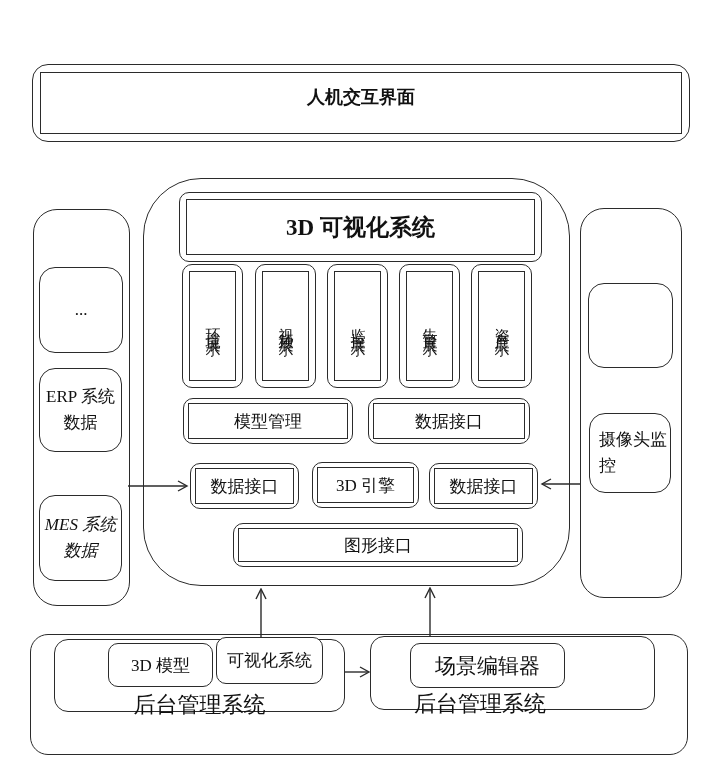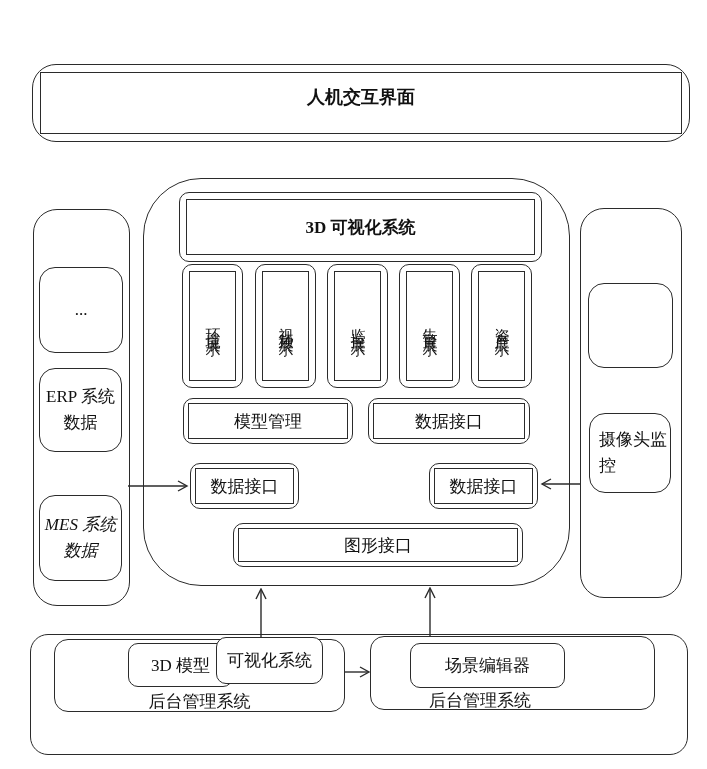--- a/index.html
+++ b/index.html
@@ -17,29 +17,29 @@
   .inner{position:absolute;box-sizing:border-box;border:1.3px solid #2b2b2b;background:#fff;
          display:flex;align-items:center;justify-content:center;}
   .flexc{display:flex;align-items:center;justify-content:center;}
   .lbl{white-space:pre-wrap;}
   .bold{font-weight:bold;}
   .vtext{writing-mode:vertical-rl;text-orientation:upright;letter-spacing:5px;font-size:15px;line-height:1;}
   .arrow{position:absolute;}
   svg line,svg polyline{stroke:#2b2b2b;stroke-width:1.4;fill:none;}
 
   
-  .top-outer{left:32px;top:64px;width:658px;height:78px;border-radius:24px;}
+  .top-outer{left:32px;top:64px;width:658px;height:78px;border-radius:16px;}
   .top-inner{inset:7px;border-width:1.2px;padding-bottom:12px;font-size:18px;}
 
   
   .center{left:143px;top:178px;width:427px;height:408px;}
 
   
   .viz-outer{left:179px;top:192px;width:363px;height:70px;}
-  .viz-inner{inset:6px;font-size:17px;}
+  .viz-inner{inset:6px;font-size:23px;}
 
   
   .vbox{top:264px;width:61px;height:124px;}
   .vbox .inner{inset:6px;}
   .vb1{left:182px}.vb2{left:255px}.vb3{left:327px}.vb4{left:399px}.vb5{left:471px}
 
   
   .mg{height:46px;top:398px;}
   .mg .inner{inset:4px;font-size:17px;}
   .mg1{left:183px;width:170px;}
@@ -65,24 +65,24 @@
   
   .right-tall{left:580px;top:208px;width:102px;height:390px;}
   .empty-box{left:588px;top:283px;width:85px;height:85px;}
   .cam-box{left:589px;top:413px;width:82px;height:80px;font-size:17px;line-height:1.55;
            justify-content:flex-start;padding-left:9px;align-items:center;}
 
   
   .bottom-outer{left:30px;top:634px;width:658px;height:121px;}
   .bsys-l{left:54px;top:639px;width:291px;height:73px;}
   .bsys-r{left:370px;top:636px;width:285px;height:74px;}
-  .m3d{left:108px;top:643px;width:105px;height:44px;font-size:17px;margin-left:20px;}
+  .m3d{left:108px;top:643px;width:105px;height:44px;font-size:17px;}
   .meng{left:216px;top:637px;width:107px;height:47px;font-size:17px;}
-  .mscene{left:410px;top:643px;width:155px;height:45px;font-size:17px;}
-  .bsys-lbl{position:absolute;font-size:17px;text-align:center;}
+  .mscene{left:410px;top:643px;width:155px;height:45px;font-size:21px;}
+  .bsys-lbl{position:absolute;font-size:22px;text-align:center;}
   .bsys-lbl-l{left:54px;top:690px;width:291px;}
   .bsys-lbl-r{left:370px;top:689px;width:220px;}
 </style>
 </head>
 <body>
 
 <div class="canvas">
 
   <div class="box top-outer">
     <div class="inner top-inner bold">人机交互界面</div>
@@ -123,20 +123,23 @@
   <div class="box mg mg1 r10">
     <div class="inner">模型管理</div>
   </div>
   <div class="box mg mg2 r10">
     <div class="inner">数据接口</div>
   </div>
 
   <div class="box if if1 r10">
     <div class="inner">数据接口</div>
   </div>
+  <div class="box if if2 r10">
+    <div class="inner">3D 引擎</div>
+  </div>
   <div class="box if if3 r10">
     <div class="inner">数据接口</div>
   </div>
 
   <div class="box gfx r10">
     <div class="inner">图形接口</div>
   </div>
 
   <div class="box left-tall r24"></div>
   <div class="box dots-box r16 flexc">

